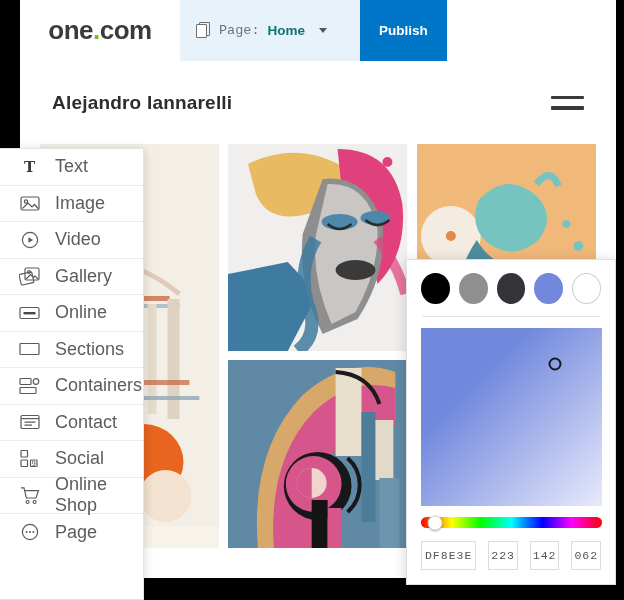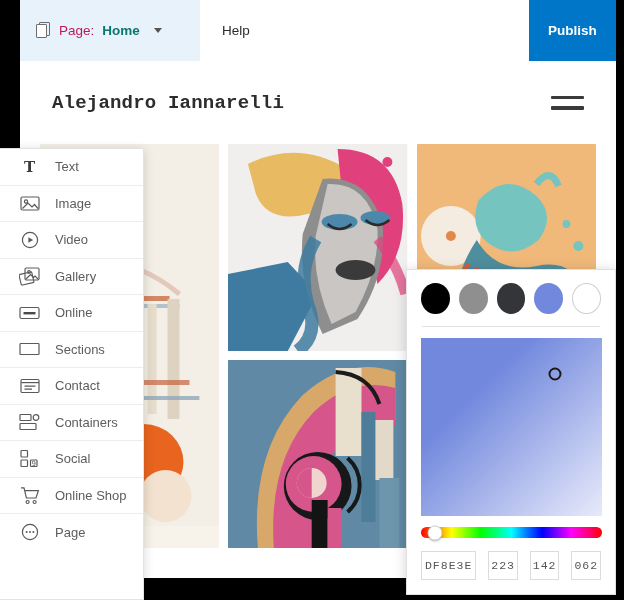--- a/index.html
+++ b/index.html
@@ -23,21 +23,21 @@
   }
   .tb-logo {
     width:160px; display:flex; align-items:center; justify-content:center;
     font-size:26px; font-weight:700; letter-spacing:-0.5px; color:#3b3b3b;
   }
   .tb-logo .dot { color:#76bc21; }
   .tb-page {
     flex:0 0 180px; background:#e7f2fb; display:flex; align-items:center;
     gap:8px; padding:0 16px; font-size:13.5px; color:#4a4a4a;
   }
-  .tb-page .lbl { color:#be185d; }
+  .tb-page .lbl { color:#737373;font-family:Liberation Mono, monospace; }
   .tb-page .val { font-weight:700; color:#0f766e; }
   .caret { width:0; height:0; border-left:4.5px solid transparent;
            border-right:4.5px solid transparent; border-top:5px solid #555; margin-left:6px; }
   .pages-icon { width:15px; height:17px; position:relative; flex:0 0 auto; }
   .pages-icon i {
     position:absolute; border:1.4px solid #6d6d6d; border-radius:1px; display:block;
   }
   .pages-icon i.back  { left:3px;  top:0;   width:11px; height:14px; }
   .pages-icon i.front { left:0;    top:2px; width:11px; height:14px; background:#fff; }
   .tb-help {
@@ -50,21 +50,21 @@
   }
 
   
   .canvas {
     position:absolute; left:20px; top:61px; width:596px; height:539px;
     background:#ffffff; overflow:hidden; z-index:2;
   }
   .site-head {
     position:absolute; left:0; top:0; width:100%; height:83px;
     display:flex; align-items:center; justify-content:space-between;
-    padding:0 32px; background:#fff;font-family:Liberation Mono, monospace;
+    padding:0 32px; background:#fff;
   }
   .site-title { font-size:19px; font-weight:600; color:#2d2d2d; letter-spacing:0.2px; }
   .burger { width:33px; display:flex; flex-direction:column; gap:7px; }
   .burger span { display:block; height:3.5px; background:#3a3a3a; border-radius:1px; }
 
   .gallery {
     position:absolute; left:0; top:83px; width:100%; height:456px;
     padding:0 20px; display:flex; gap:9px; align-items:flex-start;
   }
   .col { display:flex; flex-direction:column; gap:9px; flex:1; }
@@ -82,26 +82,26 @@
   }
   .pal-item {
     height:36.5px; display:flex; align-items:center; gap:14px;
     padding-left:18px; border-bottom:1px solid #ececec; cursor:pointer;
   }
   .pal-item:last-child { border-bottom:none; }
   .pal-item .ico {
     width:23px; height:23px; flex:0 0 23px;
     display:flex; align-items:center; justify-content:center; color:#5a5a5a;
   }
-  .pal-item .txt { font-size:13px; color:#5d5d5d; }
+  .pal-item .txt { font-size:18px; color:#5d5d5d; }
   .pal-item .ico svg { display:block; }
 
   
   .picker {
-    position:absolute; left:406px; top:269px; width:210px; height:326px;
+    position:absolute; left:406px; top:259px; width:210px; height:326px;
     background:#fff; border:1px solid #e0e0e0;
     box-shadow:0 2px 12px rgba(0,0,0,.18); z-index:8; padding:13px 14px 0 14px;
   }
   .swatches { display:flex; gap:9px; align-items:center; justify-content:space-between; }
   .sw { width:31px; height:31px; border-radius:50%; cursor:pointer; }
   .sw.outline { border:1px solid #cfcfcf; }
   .sw-divider { height:1px; background:#e3e3e3; margin:12px 1px 11px 1px; }
 
   .sat-box {
     position:relative; width:181px; height:178px; margin:0 auto;
@@ -139,34 +139,36 @@
 </head>
 <body>
 
 <div id="root">
 
   <div class="edge-left"></div>
   <div class="edge-right"></div>
 
   <div class="toolbar">
 
+    <div class="tb-logo">
+      <span>one</span>
+        <span class="dot">.</span>
+        <span>com</span>
+    </div>
 
     <div class="tb-page" style="background: rgb(231, 242, 251);">
       <span class="pages-icon">
         <i class="back"></i>
           <i class="front"></i>
       </span>
       <span class="lbl">Page:</span>
       <span class="val">Home</span>
       <span class="caret"></span>
     </div>
 
-    <div class="tb-help">
-      <span>Help</span>
-    </div>
 
     <div class="tb-publish" style="background: rgb(0, 118, 200);">
       <span>Publish</span>
     </div>
   </div>
 
   <div class="canvas">
 
     <div class="site-head">
       <div class="site-title">Alejandro Iannarelli</div>
@@ -330,38 +332,38 @@
       <span class="ico">
         <svg width="21" height="14" viewBox="0 0 21 14" fill="none" stroke="#5a5a5a" stroke-width="1.2">
           <rect x="1" y="1.5" width="19" height="11" rx="0.8"></rect>
         </svg>
       </span>
       <span class="txt">Sections</span>
     </div>
 
     <div class="pal-item">
       <span class="ico">
+        <svg width="21" height="18" viewBox="0 0 21 18" fill="none" stroke="#5a5a5a" stroke-width="1.2">
+          <rect x="1" y="1.5" width="11" height="6" rx="0.8"></rect>
+          <circle cx="17" cy="4.5" r="2.8"></circle>
+          <rect x="1" y="10.5" width="16" height="6" rx="0.8"></rect>
+        </svg>
+      </span>
+      <span class="txt">Containers</span>
+    </div>
+
+    <div class="pal-item">
+      <span class="ico">
         <svg width="20" height="16" viewBox="0 0 20 16" fill="none" stroke="#5a5a5a" stroke-width="1.2">
           <rect x="1" y="1.5" width="18" height="13" rx="1.2"></rect>
           <path d="M1.4 4.6 L19 4.6"></path>
           <path d="M4.5 8.2 L15.5 8.2 M4.5 11.2 L12 11.2"></path>
         </svg>
       </span>
       <span class="txt">Contact</span>
-    </div>
-
-    <div class="pal-item">
-      <span class="ico">
-        <svg width="21" height="18" viewBox="0 0 21 18" fill="none" stroke="#5a5a5a" stroke-width="1.2">
-          <rect x="1" y="1.5" width="11" height="6" rx="0.8"></rect>
-          <circle cx="17" cy="4.5" r="2.8"></circle>
-          <rect x="1" y="10.5" width="16" height="6" rx="0.8"></rect>
-        </svg>
-      </span>
-      <span class="txt">Containers</span>
     </div>
 
 
     <div class="pal-item">
       <span class="ico">
         <svg width="19" height="19" viewBox="0 0 19 19" fill="none" stroke="#5a5a5a" stroke-width="1.2">
           <rect x="1" y="1.5" width="6.5" height="6.5" rx="0.7"></rect>
           <rect x="1" y="11" width="6.5" height="6.5" rx="0.7"></rect>
           <rect x="10.5" y="11" width="6.5" height="6.5" rx="0.7"></rect>
           <text x="13.8" y="17" text-anchor="middle" font-family="DejaVu Sans, sans-serif" font-size="7" fill="#5a5a5a" stroke="none">9</text>

